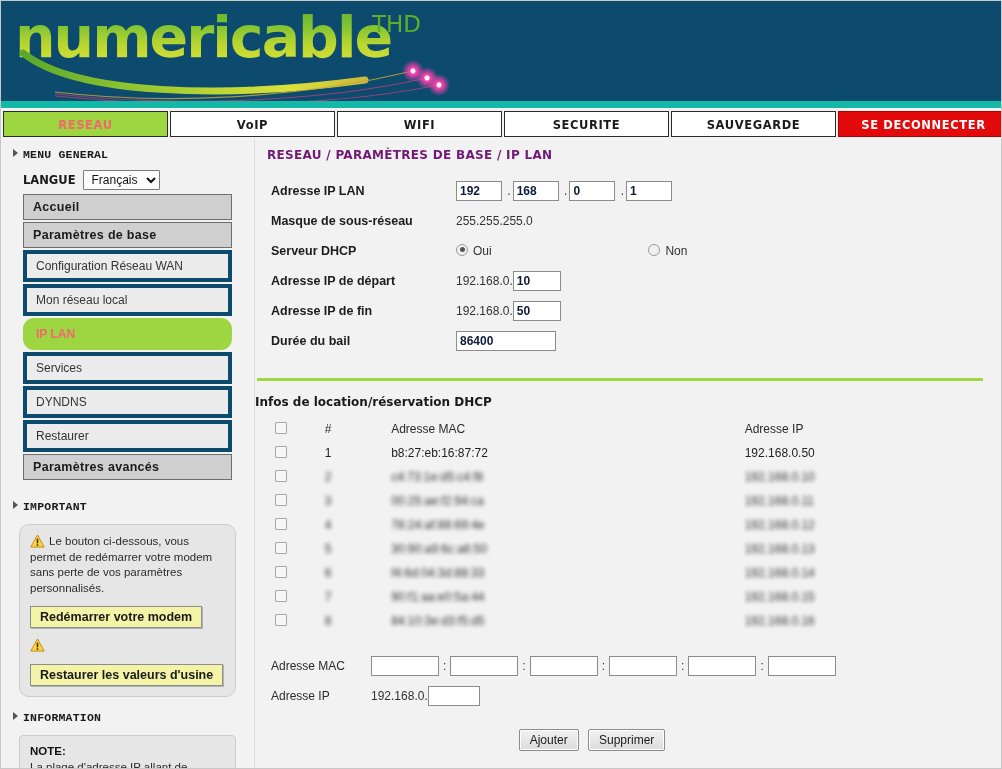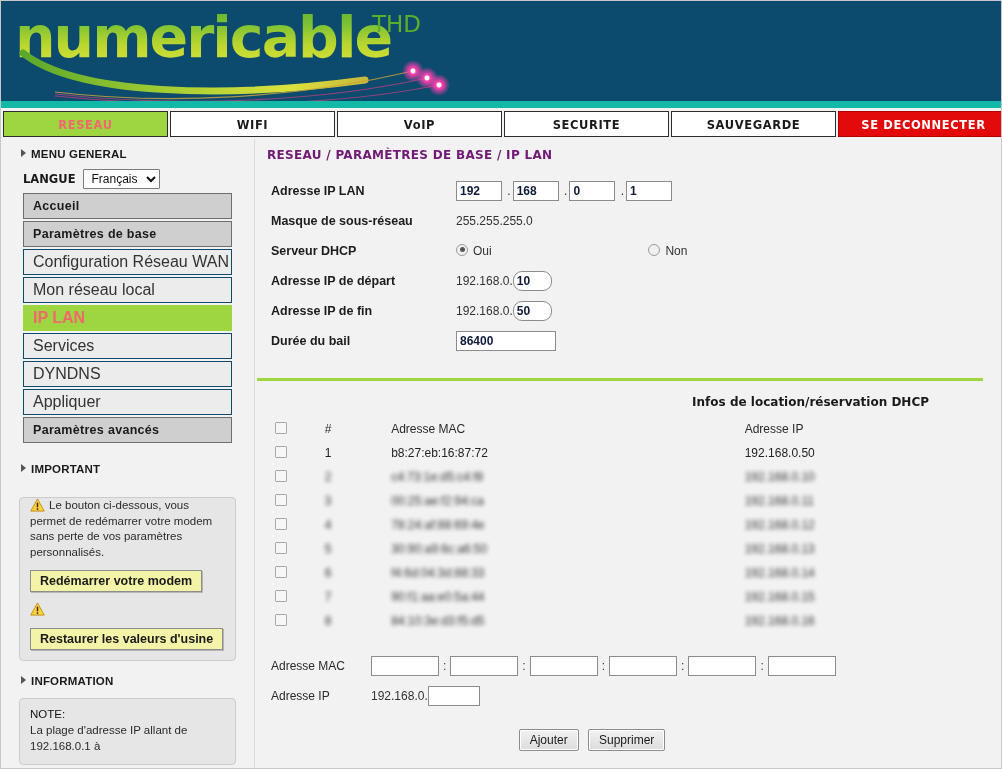--- a/index.html
+++ b/index.html
@@ -122,25 +122,25 @@
     flex: 1 1 auto;
     background: #f2f2f2;
     border-left: 1px solid #dcdcdc;
     min-height: 630px;
     padding: 0;
     box-sizing: border-box;
   }
 
   
   .side-section-title {
-    font-family: Liberation Sans, sans-serif;
+    font-family: Liberation Mono, monospace;
     font-size: 11.5px;
     font-weight: bold;
     color: #1a1a1a;
-    padding: 9px 0 6px 20px;
+    padding: 9px 0 6px 12px;
     letter-spacing: 0.2px;
   }
   .tri {
     display: inline-block;
     width: 0;
     height: 0;
     border-left: 5px solid #555;
     border-top: 4px solid transparent;
     border-bottom: 4px solid transparent;
     margin-right: 5px;
@@ -184,37 +184,38 @@
     letter-spacing: 0.3px;
     cursor: pointer;
   }
   .menu-item {
     background: #ececec;
     height: 24px;
     line-height: 24px;
     padding-left: 9px;
     margin-bottom: 2px;
     font-family: "Liberation Sans", sans-serif;
-    font-size: 16px;
+    font-size: 12px;
     color: #333333;
     cursor: pointer;
-    border: 1px solid #0c4a6e;
+    border: 4px solid #0c4a6e;
   }
   .menu-item.selected {
     background: #9ed641;
     color: #f2686c;
     font-weight: bold;
     border-color: #9ed641;
+    border-radius: 11px;
   }
   .panel {
-    margin: 16px 18px 0 18px;
+    margin: 5px 18px 0 18px;
     background: #e6e6e6;
     border: 1px solid #cccccc;
-    border-radius: 4px;
-    padding: 0 10px 10px 10px;
+    border-radius: 10px;
+    padding: 9px 10px 10px 10px;
     box-sizing: border-box;
   }
   .warn-row {
     font-family: "Liberation Sans", sans-serif;
     font-size: 11.5px;
     color: #2b2b2b;
     line-height: 1.35;
     margin-bottom: 10px;
   }
   .warn-ico {
@@ -243,21 +244,21 @@
     border: 1px solid #cccccc;
     border-radius: 4px;
     padding: 8px 10px 10px 10px;
     box-sizing: border-box;
     font-family: "Liberation Sans", sans-serif;
     font-size: 11.5px;
     color: #2b2b2b;
     line-height: 1.35;
   }
   .note-title {
-    font-weight: normal;
+    font-weight: bold;
     color: #111;
     display: block;
     margin-bottom: 1px;
   }
 
   
   .crumb {
     font-family: "DejaVu Sans", sans-serif;
     font-size: 12px;
     font-weight: bold;
@@ -291,21 +292,21 @@
     background: #ffffff;
     font-family: "Liberation Sans", sans-serif;
     font-size: 12px;
     font-weight: bold;
     color: #0d1a3a;
     padding: 2px 3px;
     box-sizing: border-box;
     height: 20px;
   }
   .inp.octet { width: 46px; }
-  .inp.two   { width: 39px; border-radius: 9px; }
+  .inp.two   { width: 48px; }
   .inp.lease { width: 100px; }
   .dot { color:#333; padding: 0 2px; font-size: 12px; }
   .prefix { font-size: 12px; color: #333; }
   .radio-wrap { display: inline-flex; gap: 5px; font-size: 12px; color: #333; }
   .radio {
     width: 12px; height: 12px; border-radius: 50%;
     border: 1px solid #9a9a9a; background: #f0f0f0; display: inline-block;
     position: relative; box-sizing: border-box;
   }
   .radio.on::after {
@@ -325,21 +326,21 @@
     color: #1a1a1a;
     padding: 3px 10px;
     cursor: pointer;
   }
   .hr-green {
     height: 3px;
     background: #9ed641;
     margin: 22px 18px 0 2px;
   }
   .dhcp-title {
-    text-align: right;
+    text-align: left;
     font-family: "DejaVu Sans", sans-serif;
     font-size: 12px;
     font-weight: bold;
     color: #1a1a1a;
     padding: 14px 72px 8px 0;
   }
   .dhcp-table {
     border-collapse: collapse;
     margin-left: 14px;
     width: 690px;
@@ -410,22 +411,22 @@
         <circle cx="424" cy="38" r="11" fill="url(#glow)"></circle>
         <circle cx="398" cy="24" r="2.4" fill="#ffffff"></circle>
         <circle cx="412" cy="31" r="2.4" fill="#ffffff"></circle>
         <circle cx="424" cy="38" r="2.4" fill="#ffffff"></circle>
       </svg>
     </div>
   </div>
 
   <div class="navbar">
     <div class="tab active"><span>RESEAU</span></div>
+    <div class="tab"><span>VoIP</span></div>
     <div class="tab"><span>WIFI</span></div>
-    <div class="tab"><span>VoIP</span></div>
     <div class="tab"><span>SECURITE</span></div>
     <div class="tab"><span>SAUVEGARDE</span></div>
     <div class="tab logout"><span>SE DECONNECTER</span></div>
   </div>
 
   <div class="body-row">
 
     <div class="sidebar">
 
       <div class="side-section-title">
@@ -440,21 +441,21 @@
       </div>
 
       <div class="menu-list">
         <div class="menu-head"><span>Accueil</span></div>
         <div class="menu-head"><span>Paramètres de base</span></div>
         <div class="menu-item"><span>Configuration Réseau WAN</span></div>
         <div class="menu-item"><span>Mon réseau local</span></div>
         <div class="menu-item selected"><span>IP LAN</span></div>
         <div class="menu-item"><span>Services</span></div>
         <div class="menu-item"><span>DYNDNS</span></div>
-        <div class="menu-item"><span>Appliquer</span></div>
+        <div class="menu-item"><span>Restaurer</span></div>
         <div class="menu-head"><span>Paramètres avancés</span></div>
       </div>
 
       <div class="side-section-title" style="padding-top:18px;">
         <span class="tri"></span><span>IMPORTANT</span>
       </div>
 
       <div class="panel">
         <div class="warn-row">
           <svg class="warn-ico" viewBox="0 0 16 15">

